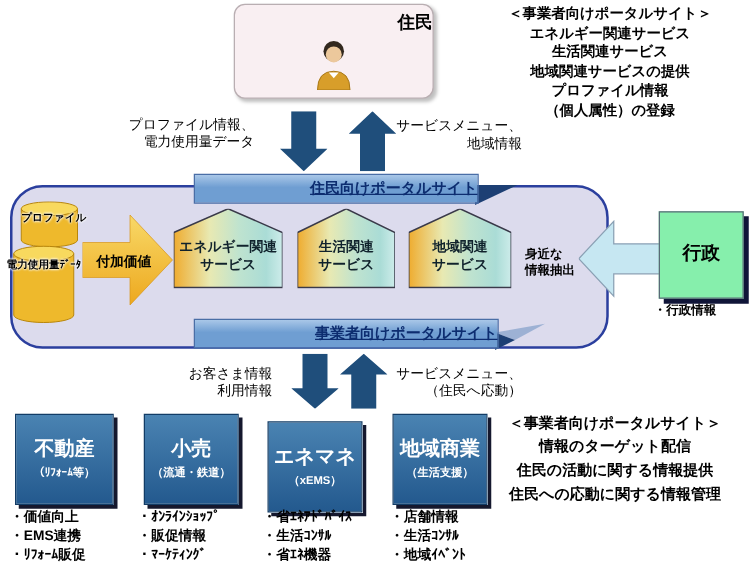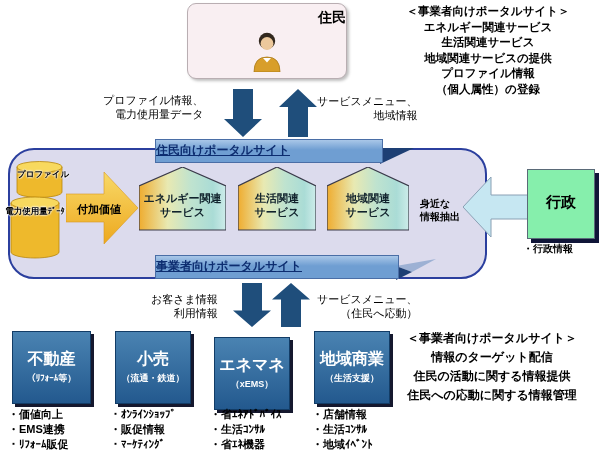--- a/index.html
+++ b/index.html
@@ -25,21 +25,21 @@
   .lbl span{display:block;}
   .lbl-s{font-size:10px;font-weight:bold;line-height:13px;white-space:nowrap;}
   .lbl-s span{display:block;}
 
   
   .platform{left:8px;top:148px;width:475px;height:127px;background:#dcdbed;
             border:2px solid #2b3f9e;border-radius:26px;}
 
   
   .band{height:22px;background:linear-gradient(180deg,#a9c7e8 0%,#6f9ed2 45%,#6f9ed2 100%);
-        border:1px solid #4a6ea6;text-align:left;line-height:21px;font-size:12px;
+        border:1px solid #4a6ea6;text-align:right;line-height:21px;font-size:12px;
         font-weight:bold;color:#0d2d70;}
   .band span{text-decoration:underline;}
 
   
   .house .txt{position:absolute;left:0;right:0;top:24px;text-align:center;
               font-size:11px;font-weight:bold;line-height:14px;color:#10222c;}
   .house .txt span{display:block;}
 
   
   .db-lbl{font-size:8.5px;font-weight:bold;text-align:center;white-space:nowrap;

